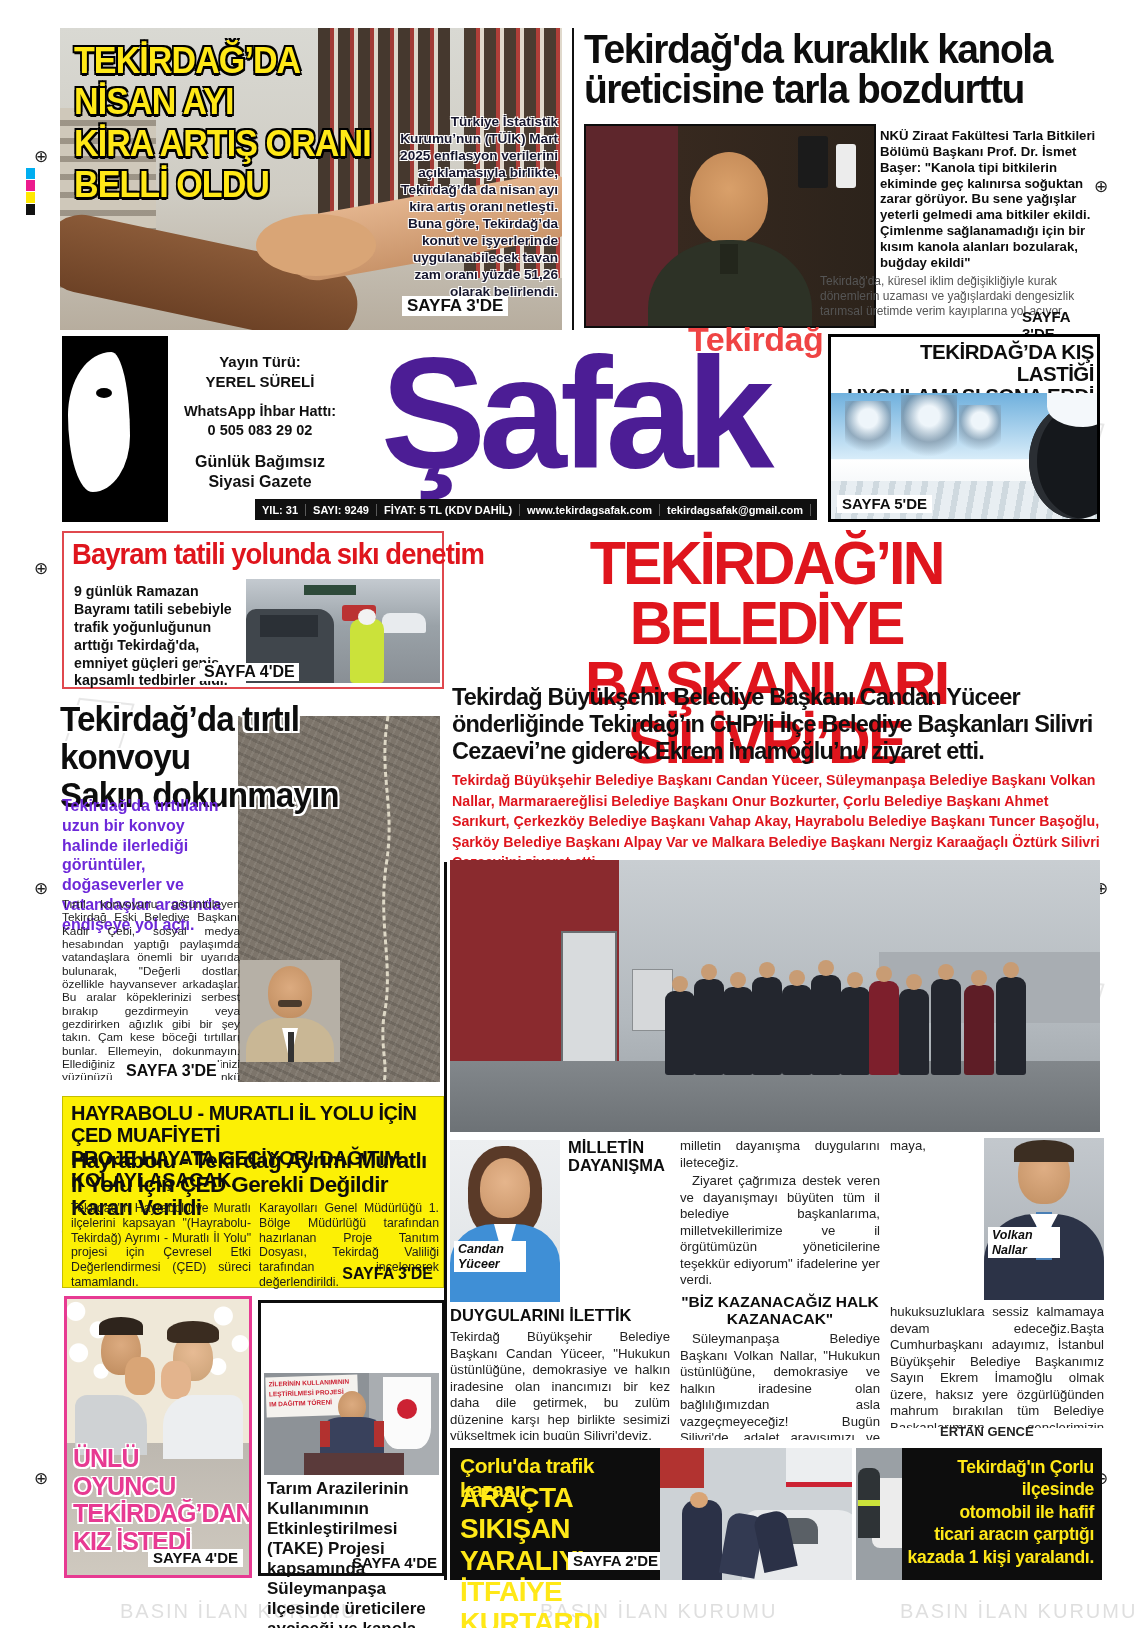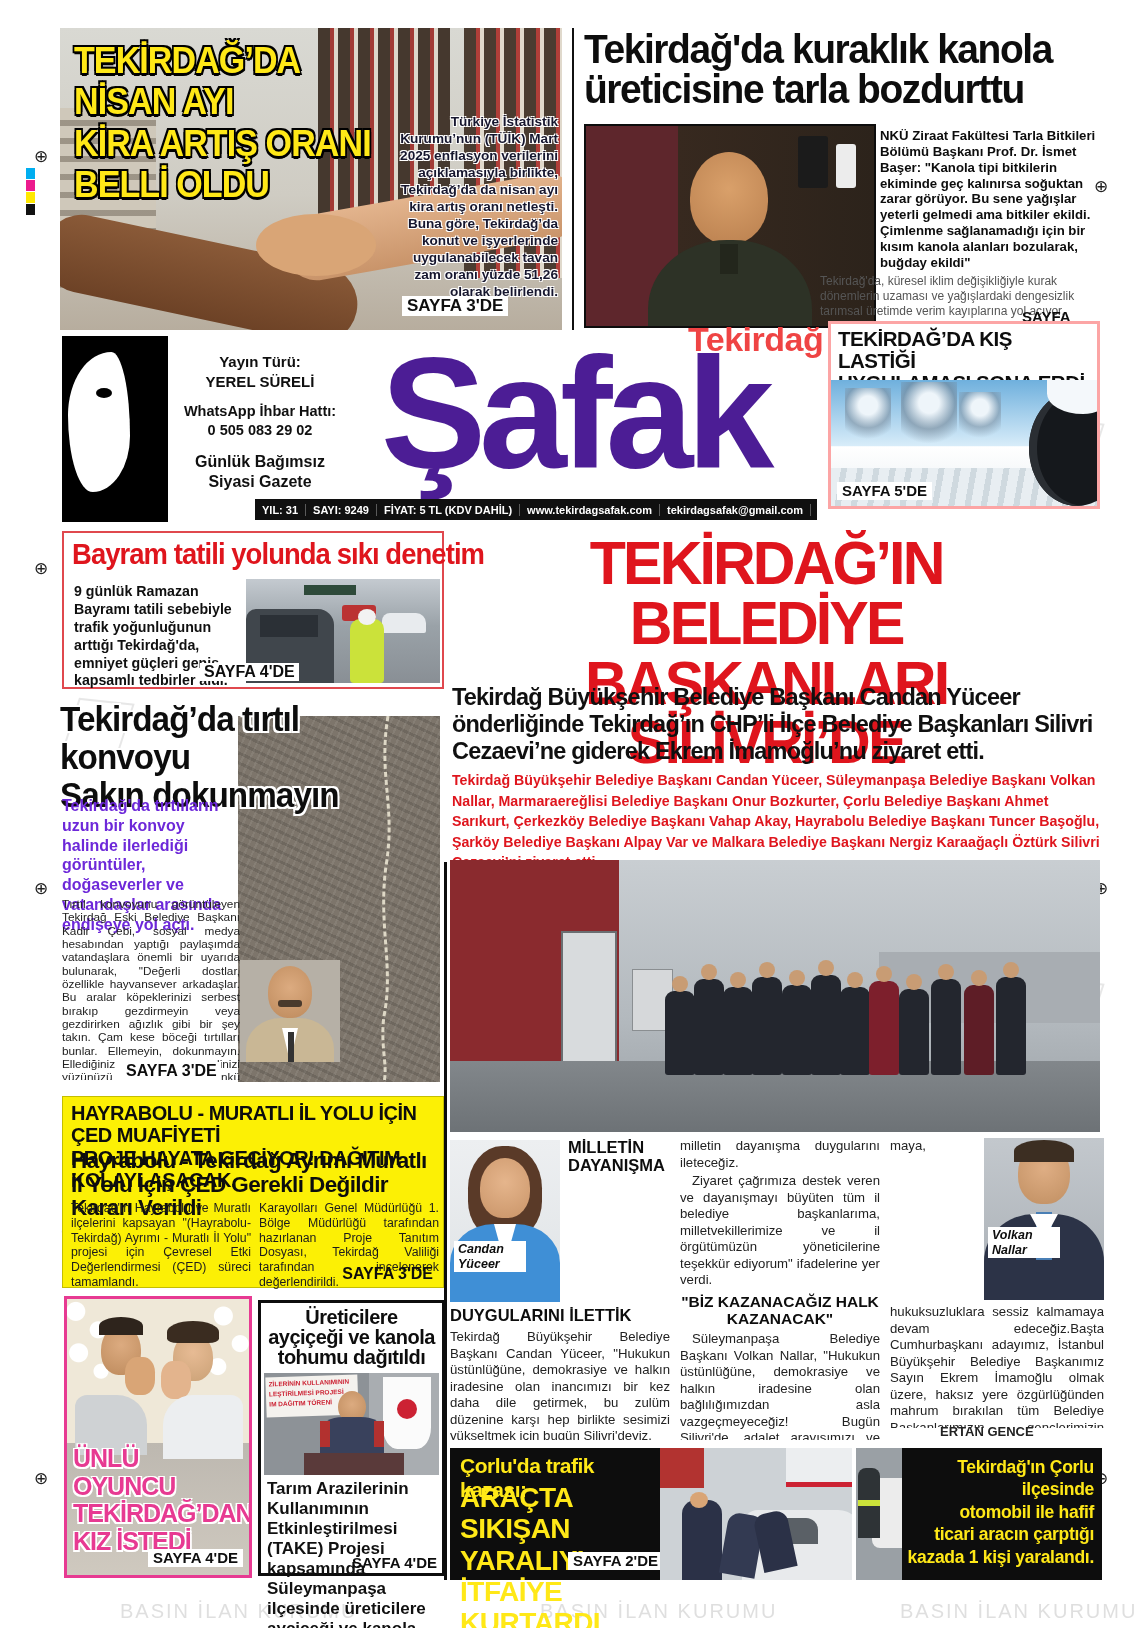--- a/index.html
+++ b/index.html
@@ -44,21 +44,21 @@
   .mb1{left:176px;top:352px;width:168px;font-size:15px;line-height:1.3;}
   .mb2{left:168px;top:402px;width:184px;font-size:14.5px;line-height:1.3;}
   .mb3{left:176px;top:452px;width:168px;font-size:16px;line-height:1.25;}
   .logo-tekirdag{left:688px;top:320px;font-size:34px;font-weight:800;color:#ef4444;letter-spacing:-.5px;}
   .logo-safak{left:318px;top:318px;width:512px;text-align:center;font-size:158px;font-weight:800;color:#4c1d95;
               letter-spacing:-7px;line-height:1.2;}
   .info-bar{left:255px;top:499px;width:562px;height:21px;background:#101010;display:flex;align-items:center;}
   .info-bar span{color:#fff;font-size:11px;font-weight:700;padding:0 7px;border-right:1px solid #5a5a5a;white-space:nowrap;}
   .info-bar span:last-child{border-right:none;}
   
-  .story-winter{left:828px;top:321px;width:272px;height:188px;border:3px solid #fca5a5;box-sizing:border-box;background:#fff;}
+  .story-winter{left:828px;top:334px;width:272px;height:188px;border:3px solid #000000;box-sizing:border-box;background:#fff;text-align:right;}
   .winter-hl{position:absolute;left:7px;top:4px;width:256px;font-size:20.5px;font-weight:800;color:#0d0d0d;line-height:1.08;letter-spacing:-.5px;}
   .ph-winter{left:0;top:56px;width:266px;height:126px;background:linear-gradient(#6fb0dd,#d7ecf9 52%,#ffffff 53%,#e9eff3);}
   .winter-chip{position:absolute;left:6px;top:158px;font-size:15px;}
   
   .story-bayram{left:62px;top:531px;width:382px;height:158px;border:2.5px solid #e0484e;box-sizing:border-box;background:#fff;}
   .bayram-hl{position:absolute;left:8px;top:4px;width:368px;font-size:29.5px;font-weight:800;color:#df151d;
              letter-spacing:-1px;transform:scaleX(.93);transform-origin:left top;white-space:nowrap;}
   .bayram-body{position:absolute;left:10px;top:50px;width:168px;font-size:14.2px;font-weight:700;color:#101010;line-height:1.26;}
   .ph-traffic{left:182px;top:46px;width:194px;height:104px;background:linear-gradient(#c4cad0,#9aa2a8 45%,#898f95);}
   .bayram-chip{position:absolute;left:136px;top:130px;font-size:16px;font-weight:800;color:#0d0d0d;background:#fff;padding:0 4px;}
@@ -372,25 +372,20 @@
     </div>
     <div class="actor-hl">
       <div>ÜNLÜ OYUNCU</div>
       <div>TEKİRDAĞ’DAN</div>
       <div>KIZ İSTEDİ</div>
     </div>
     <span class="chip actor-chip">SAYFA 4'DE</span>
   </div>
 
   <div class="abs story-seed">
-    <div class="seed-hl">
-      <div>Üreticilere</div>
-      <div>ayçiçeği ve kanola</div>
-      <div>tohumu dağıtıldı</div>
-    </div>
     <div class="photo ph-seed">
       <div class="sh" style="left:2px;top:3px;width:92px;height:40px;background:#f4f2ee;transform:rotate(-2deg);padding:2px 3px;box-sizing:border-box">
         <div style="font-size:6.5px;font-weight:800;color:#c23;line-height:1.5">
           <div>ZİLERİNİN KULLANIMININ</div>
           <div>LEŞTİRİLMESİ PROJESİ</div>
           <div>IM DAĞITIM TÖRENİ</div>
         </div>
       </div>
       <div class="sh" style="right:8px;top:4px;width:48px;height:72px;background:#fbfbfb;border-radius:0 0 30% 30%"></div>
       <div class="sh" style="right:22px;top:26px;width:20px;height:20px;background:#c23;border-radius:50%"></div>

